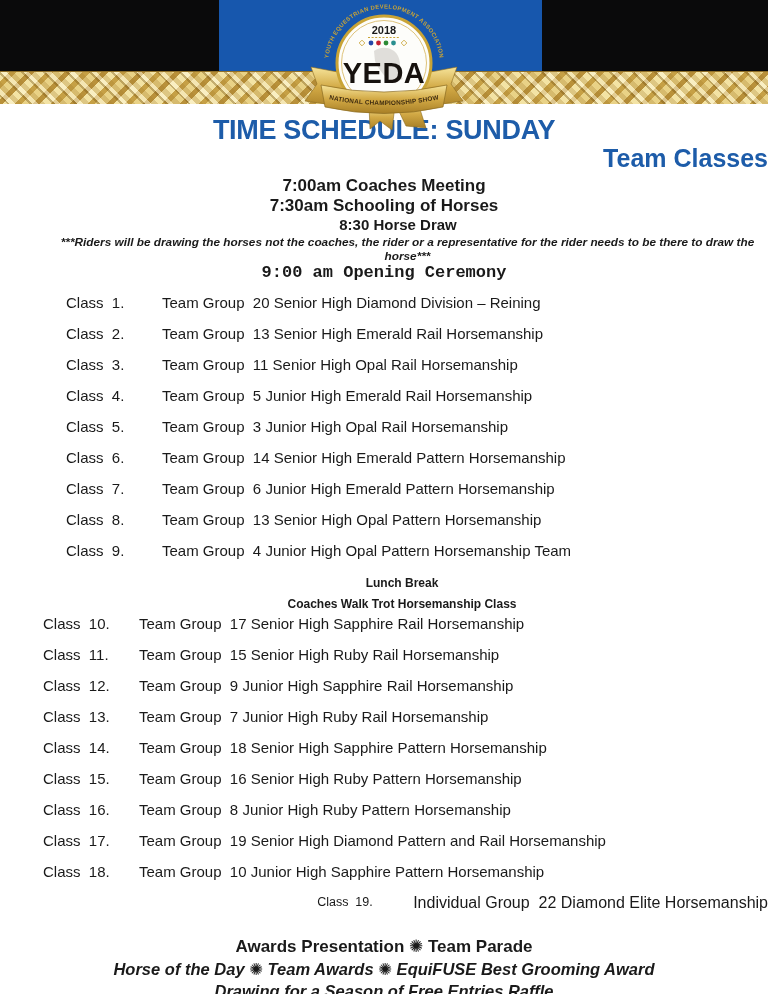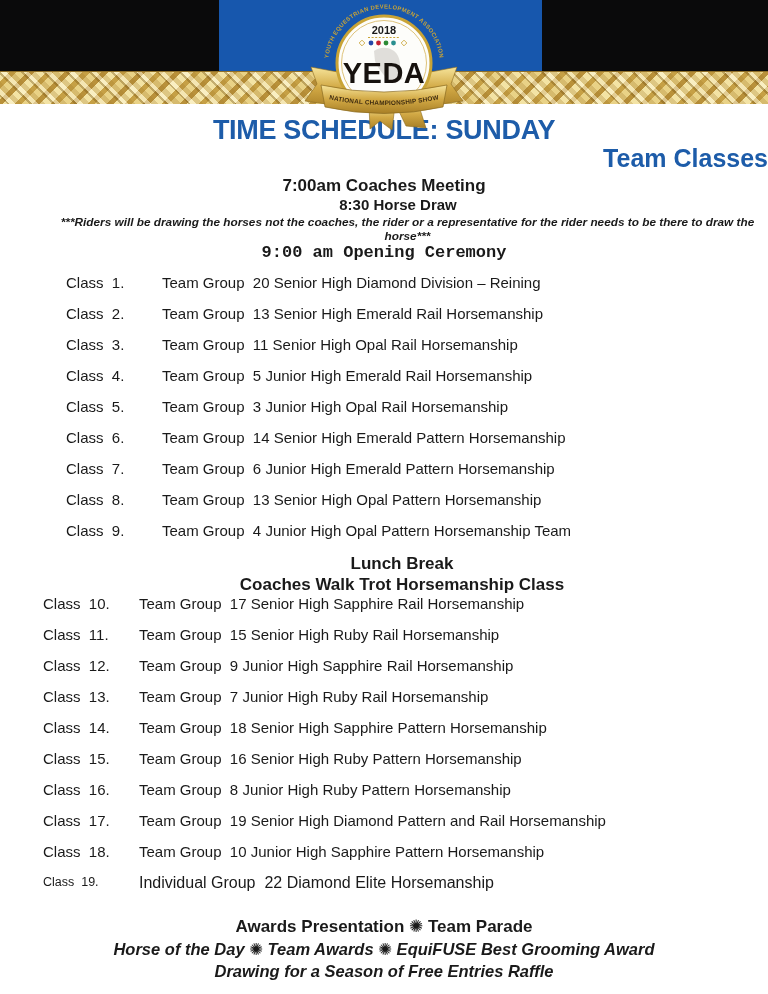--- a/index.html
+++ b/index.html
@@ -27,24 +27,24 @@
   .event-line.small{font-size:15px;line-height:18px;padding-left:28px;}
   .note-line{margin-top:1px;text-align:center;font-weight:bold;font-style:italic;
     font-size:11.8px;line-height:14px;white-space:pre-wrap;margin-left:47px;}
   .opening-line{text-align:center;font-weight:bold;font-size:17px;line-height:20px;font-family:Liberation Mono, monospace;}
   
   .classlist{margin-top:11px;padding-left:66px;}
   .classlist.second{margin-top:0;padding-left:43px;}
   .row{height:31px;display:flex;align-items:flex-start;line-height:17px;font-size:15px;}
   .row .cl{width:96px;flex:0 0 96px;white-space:pre-wrap;}
   .row .cd{white-space:pre-wrap;}
-  .row.small{height:30px;}
+  .row.small{height:30px;justify-content:flex-end;}
   .row.small .cl{font-size:12.5px;line-height:17px;}
   .row.small .cd{font-size:16px;}
-  .break-block{text-align:center;font-weight:bold;font-size:17px;padding-left:36px;}
+  .break-block{text-align:center;font-weight:bold;font-size:12px;padding-left:36px;}
   .break-line{line-height:21px;}
   
   .footer{margin-top:2px;padding-top:10px;text-align:center;font-weight:bold;}
   .footer-line{font-size:17px;line-height:22px;}
   .footer-line.italic{font-style:italic;font-size:16.5px;}
 </style>
 </head>
 <body>
 
 <div class="banner">
@@ -96,20 +96,21 @@
       <textPath href="#ribbonArc" startOffset="50%" text-anchor="middle">NATIONAL CHAMPIONSHIP SHOW</textPath>
     </text>
   </svg>
 </div>
 
 <h1 class="page-title">TIME SCHEDULE: SUNDAY</h1>
 <h2 class="page-subtitle">Team Classes</h2>
 
 <div class="events">
   <div class="event-line">7:00am Coaches Meeting</div>
+  <div class="event-line">7:30am Schooling of Horses</div>
   <div class="event-line small">8:30 Horse Draw</div>
 </div>
 
 <div class="note-line">***Riders will be drawing the horses not the coaches, the rider or a representative for the rider needs to be there to draw the horse***</div>
 <div class="opening-line">9:00 am Opening Ceremony</div>
 
 <div class="classlist">
   <div class="row">
       <span class="cl">Class  1.</span>
       <span class="cd">Team Group  20 Senior High Diamond Division – Reining</span>

